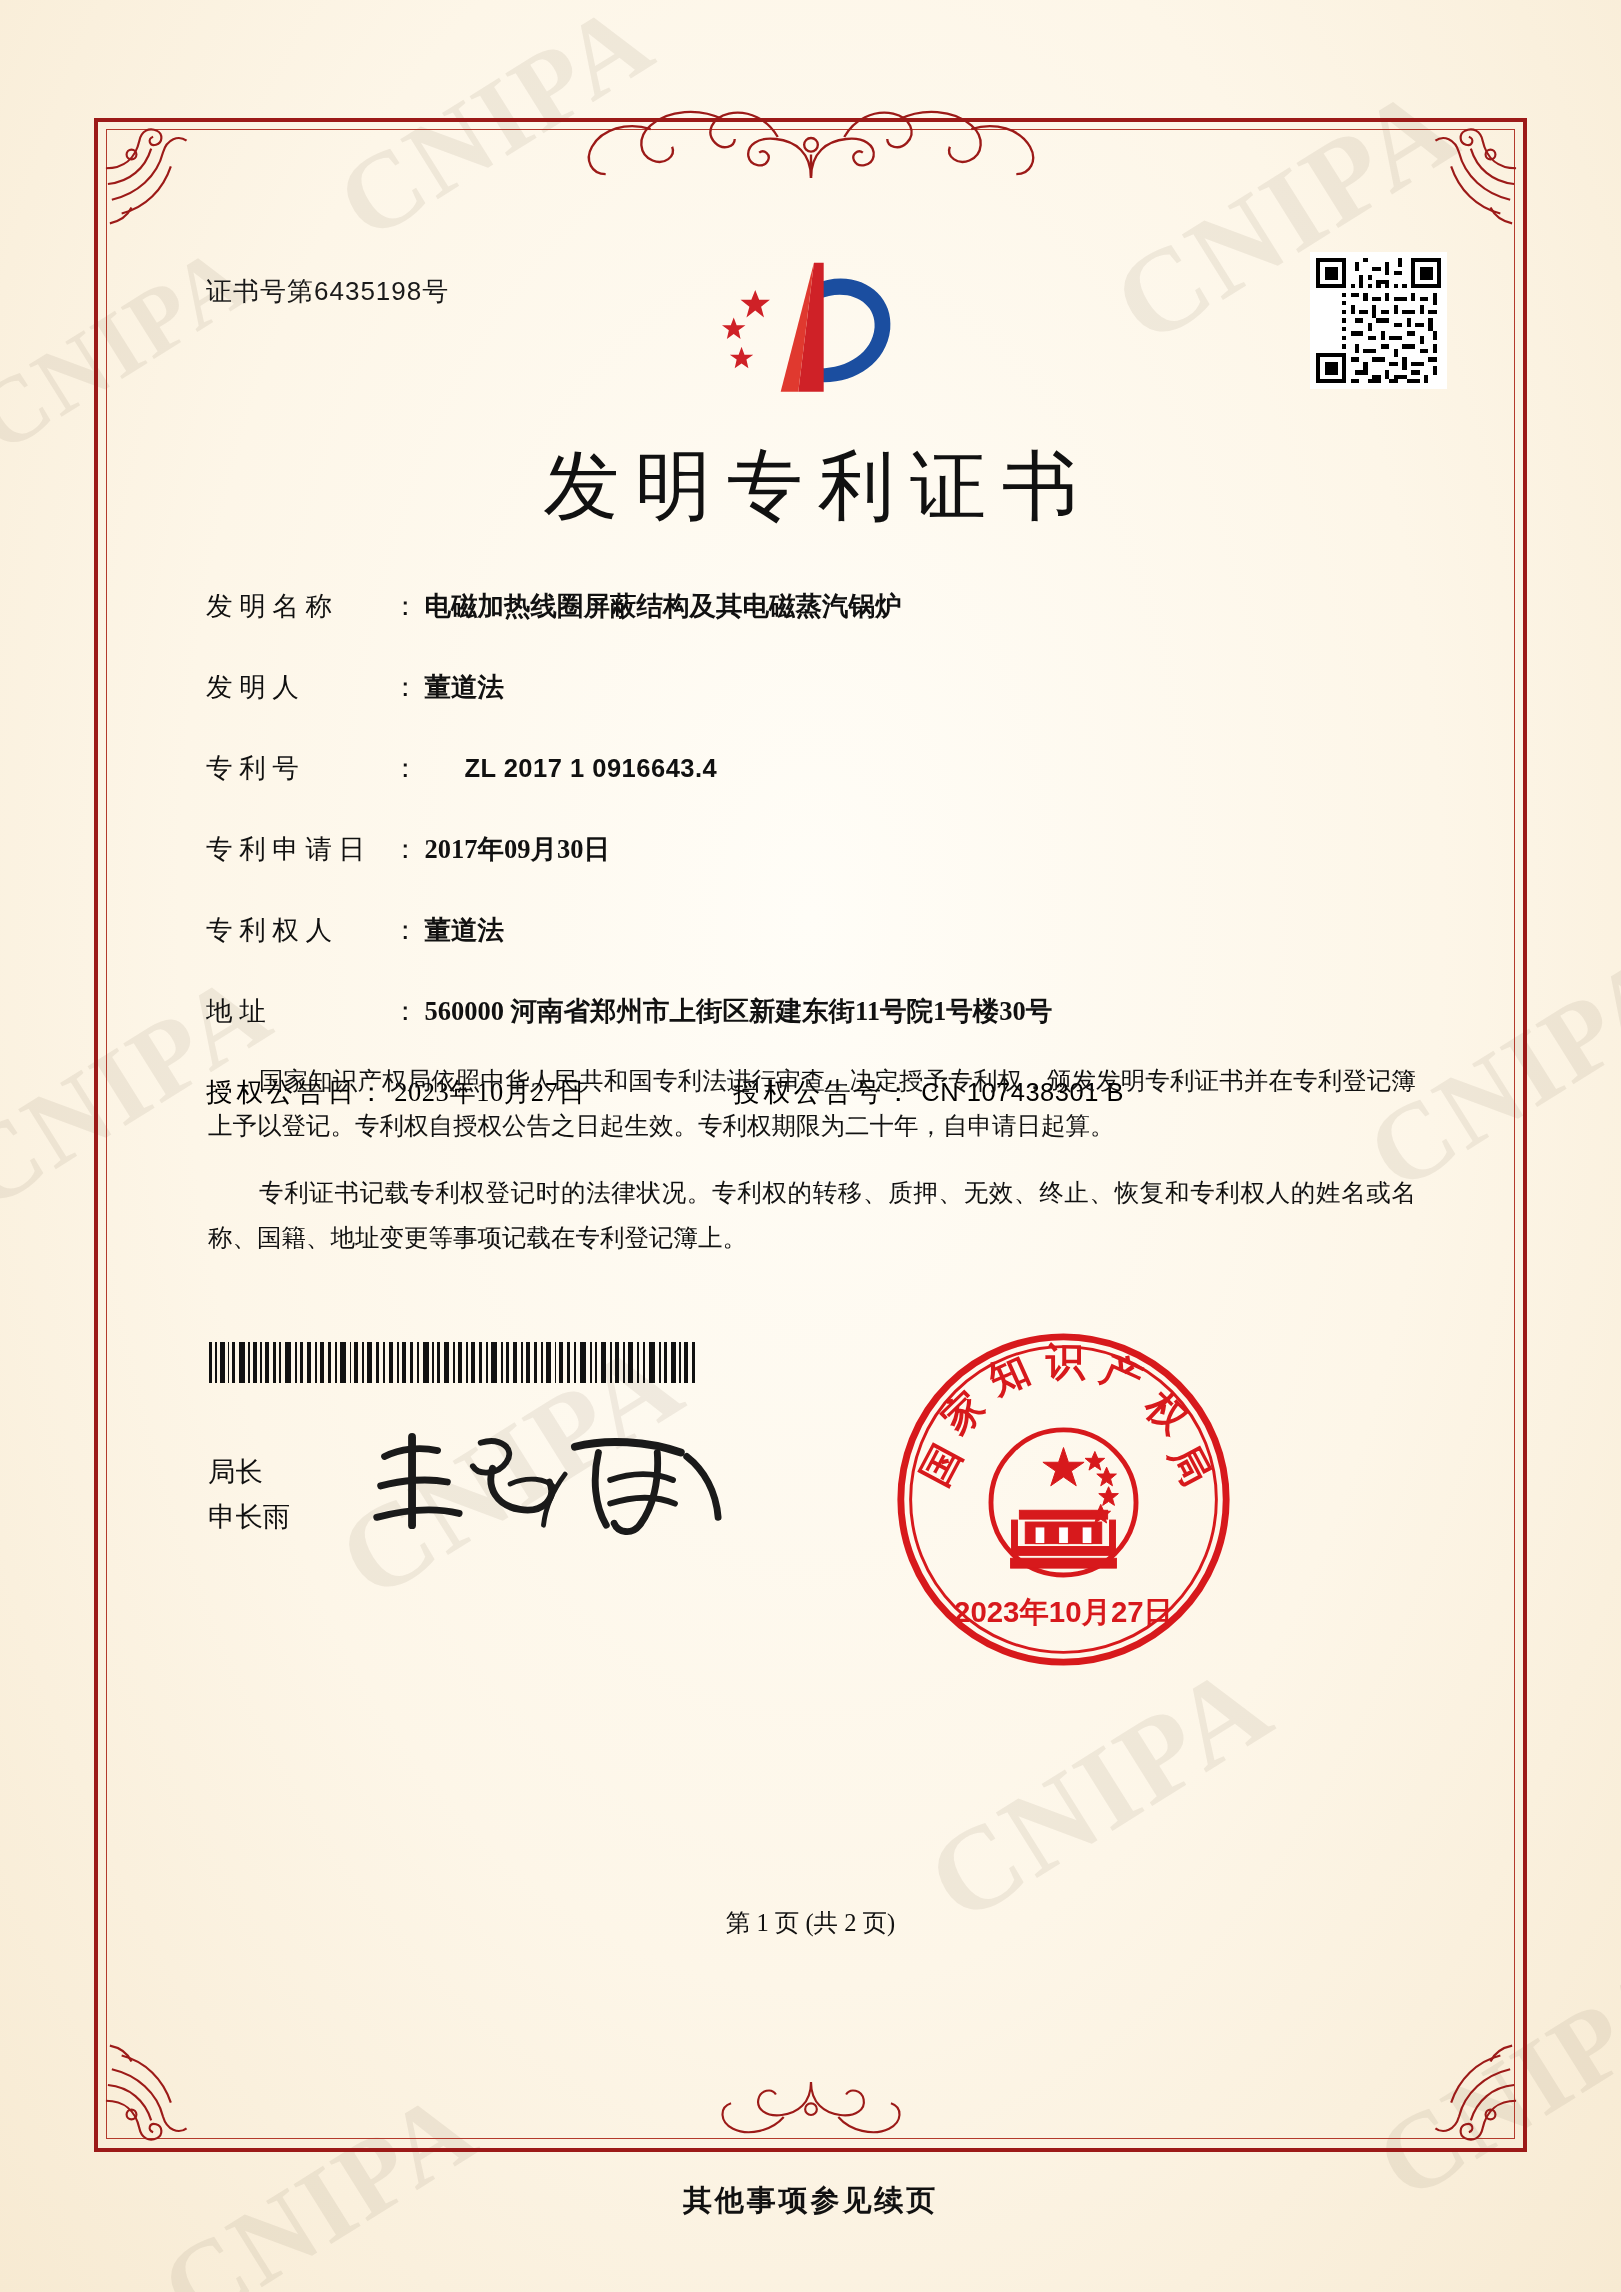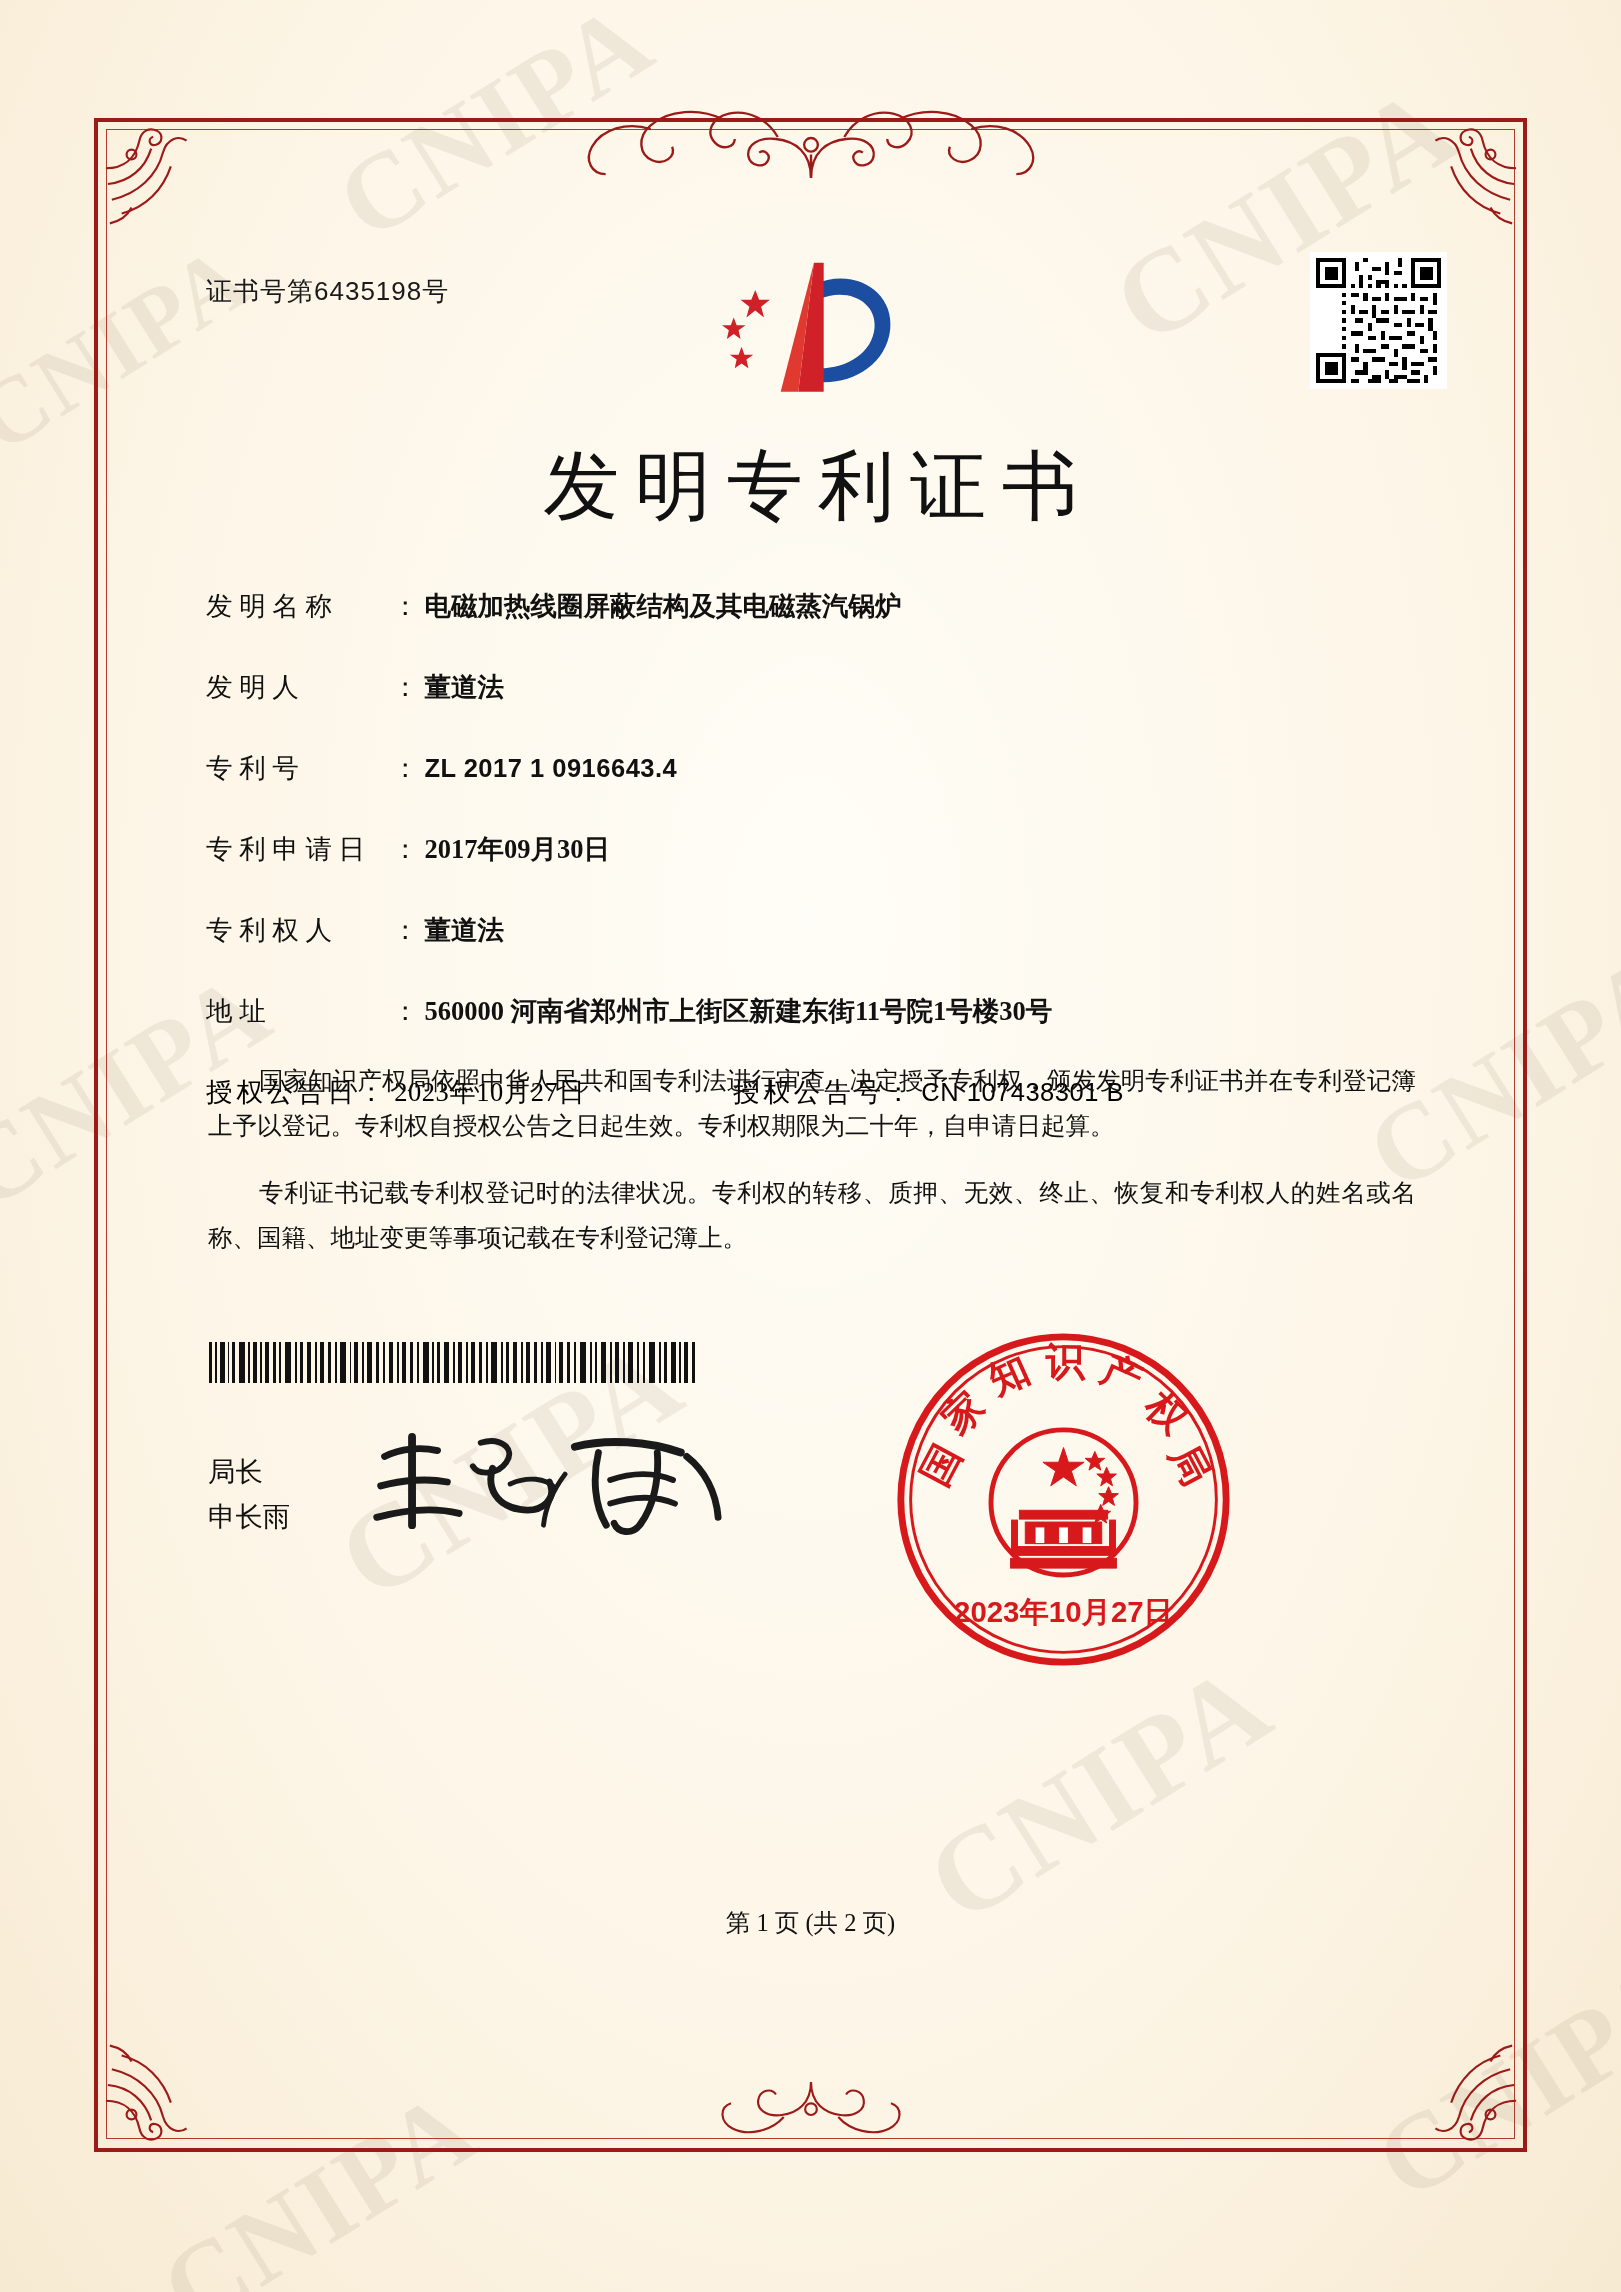--- a/index.html
+++ b/index.html
@@ -169,20 +169,21 @@
   }
   .field-value {
     flex: 1 1 auto;
     font-size: 26.5px;
     font-weight: bold;
   }
   .field-value.latin {
     font-family: "Liberation Sans", sans-serif;
     font-size: 25.5px;
     letter-spacing: 0.5px;
+    margin-left: 40px;
   }
 
   .dual-row {
     display: flex;
     align-items: baseline;
     margin-bottom: 39px;
     font-size: 26.5px;
   }
   .dual-left { display: flex; align-items: baseline; width: 519px; text-align: center; }
   .dual-right { display: flex; align-items: baseline; margin-left: 8px; }
@@ -692,15 +693,16 @@
         </g>
 
         <text x="175" y="300" text-anchor="middle" fill="#d7191c" font-family="Liberation Sans, sans-serif" font-size="30" font-weight="bold">2023年10月27日</text>
       </svg>
     </div>
 
     <div class="page-num">第 1 页 (共 2 页)</div>
 
   </div>
 
+  <div class="footer-note">其他事项参见续页</div>
 
 </div>
 
 
 </body></html>

